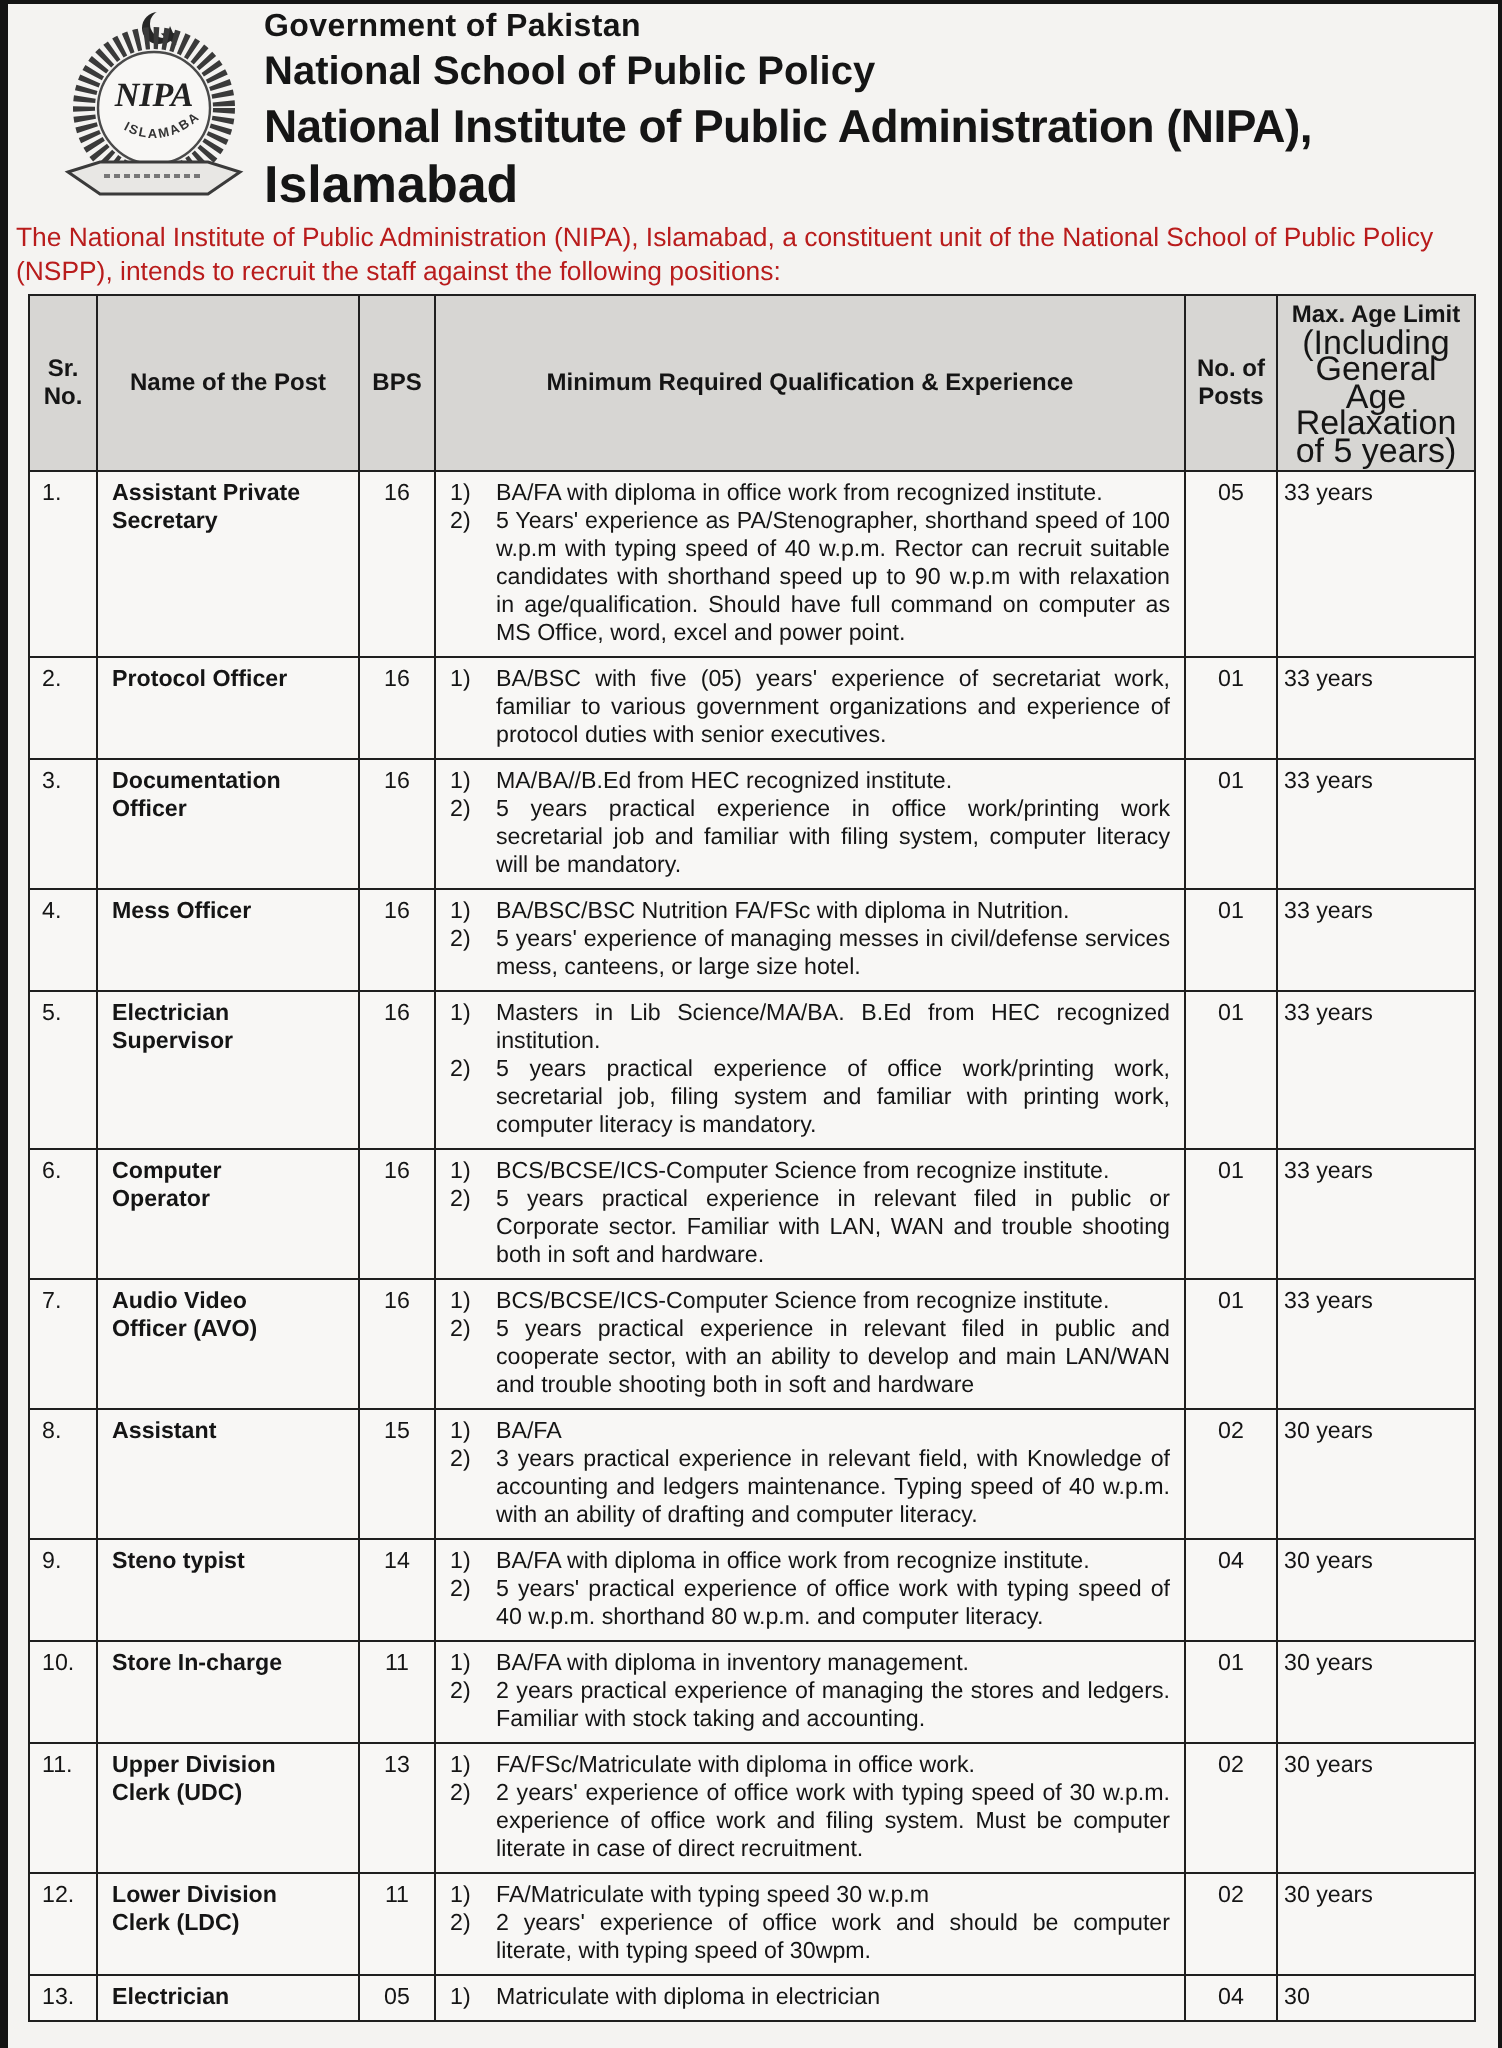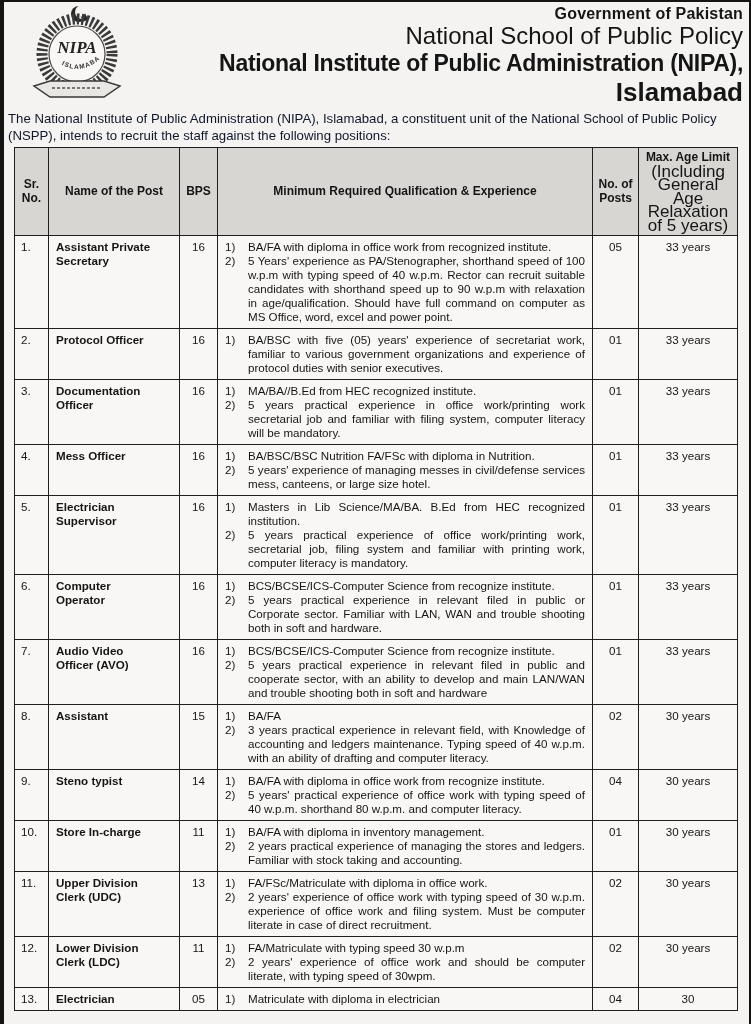--- a/index.html
+++ b/index.html
@@ -18,44 +18,44 @@
     overflow:hidden;
   }
 
   
   .masthead {
     display:flex; align-items:flex-start;
     padding:2px 6px 4px 10px;
     height:104px;
   }
   .logo-left { flex:0 0 118px; display:flex; justify-content:flex-end; }
-  .titles { flex:1; text-align:right; padding-top:1px; }
+  .titles { flex:1; text-align:left; padding-top:1px; }
   .t1 { font-size:16px; font-weight:bold; line-height:18px; letter-spacing:0.2px; }
-  .t2 { font-size:24px; font-weight:normal; line-height:26px; }
+  .t2 { font-size:20px; font-weight:bold; line-height:26px; }
   .t3 { font-size:23px; font-weight:bold; line-height:29px; letter-spacing:-0.3px; }
   .t4 { font-size:26px; font-weight:bold; line-height:28px; }
   .logo-right { flex:0 0 92px; text-align:center; padding-top:2px; }
   .uraan-line1 { font-size:14px; font-weight:bold; letter-spacing:1px; line-height:15px; }
   .uraan-line2 { font-size:15px; font-weight:bold; letter-spacing:0.5px; line-height:16px; }
 
   
   .banner {
     height:44px; background:#101010;
     display:flex; align-items:center; justify-content:center;
   }
   .banner span {
     color:#fbfbfb; font-size:40px; font-weight:bold;
     letter-spacing:4px; transform:scaleY(1.08);
     white-space:nowrap;
   }
 
   
   .intro {
     font-size:13.2px; line-height:17px;
-    padding:4px 4px 3px 4px; color:#0f172a;
+    padding:4px 4px 3px 4px; color:#b91c1c;
   }
 
   
   table {
     border-collapse:collapse; table-layout:fixed;
     width:723px; margin-left:10px;
     background:#f8f7f5;
   }
   th, td {
     border:1.5px solid #1f1f1f;
@@ -76,21 +76,21 @@
   .col-bps  { width:38px; }
   .col-qual { width:375px; }
   .col-num  { width:46px; }
   .col-age  { width:99px; }
 
   td { font-size:11.6px; line-height:14px; }
   .td-sr   { text-align:left; padding-left:6px; }
   .td-post { font-weight:bold; padding-left:7px; padding-right:22px; }
   .td-bps  { text-align:center; }
   .td-num  { text-align:center; }
-  .td-age  { text-align:center; }
+  .td-age  { }
 
   .qitem { display:flex; }
   .qnum  { flex:0 0 27px; padding-left:4px; }
   .qtext { flex:1; text-align:justify; padding-right:4px; }
 
   svg { display:block; }
 </style>
 </head>
 <body>
 

